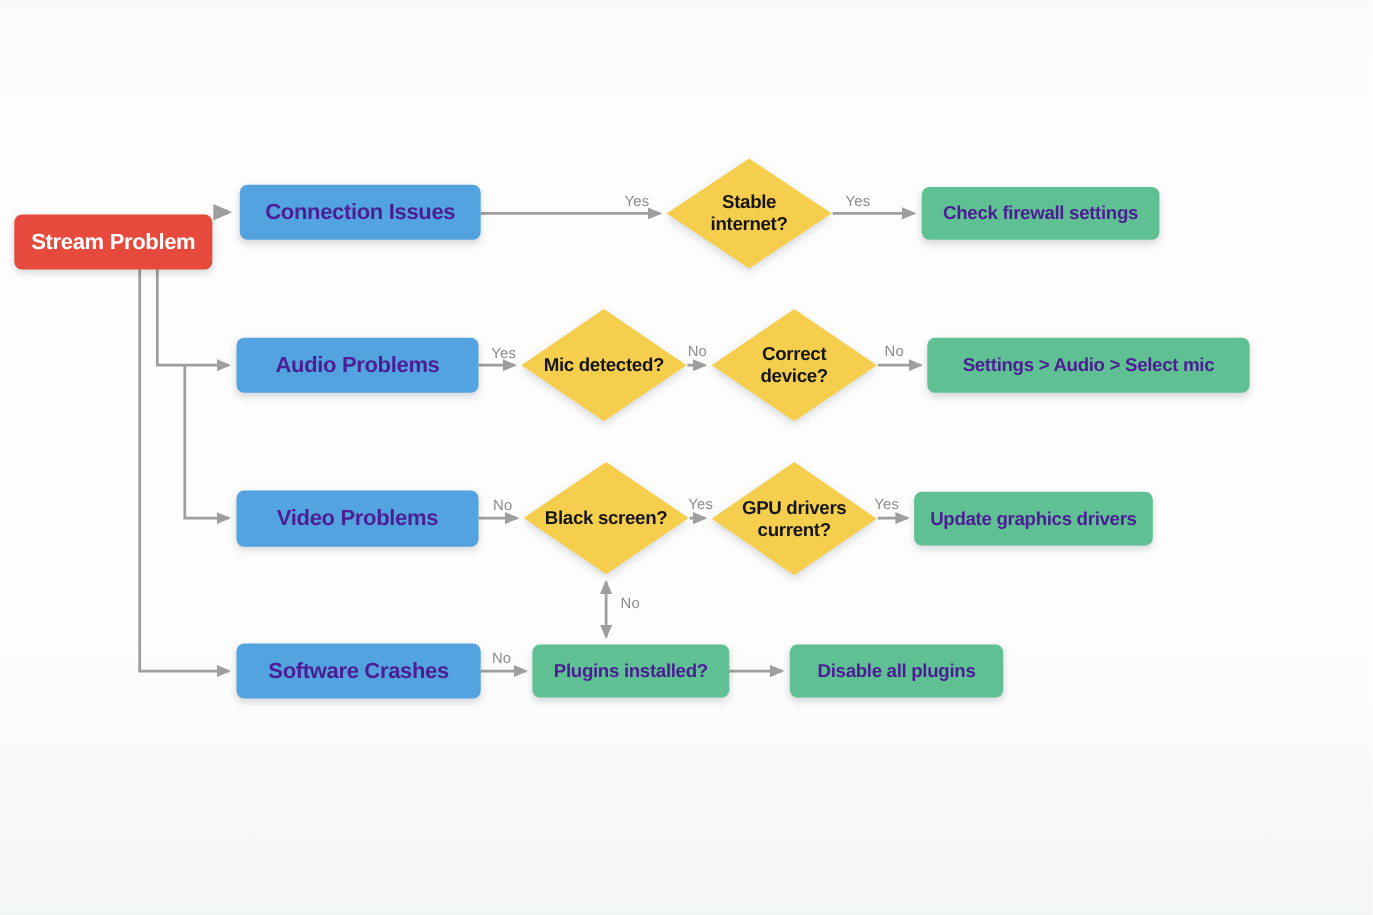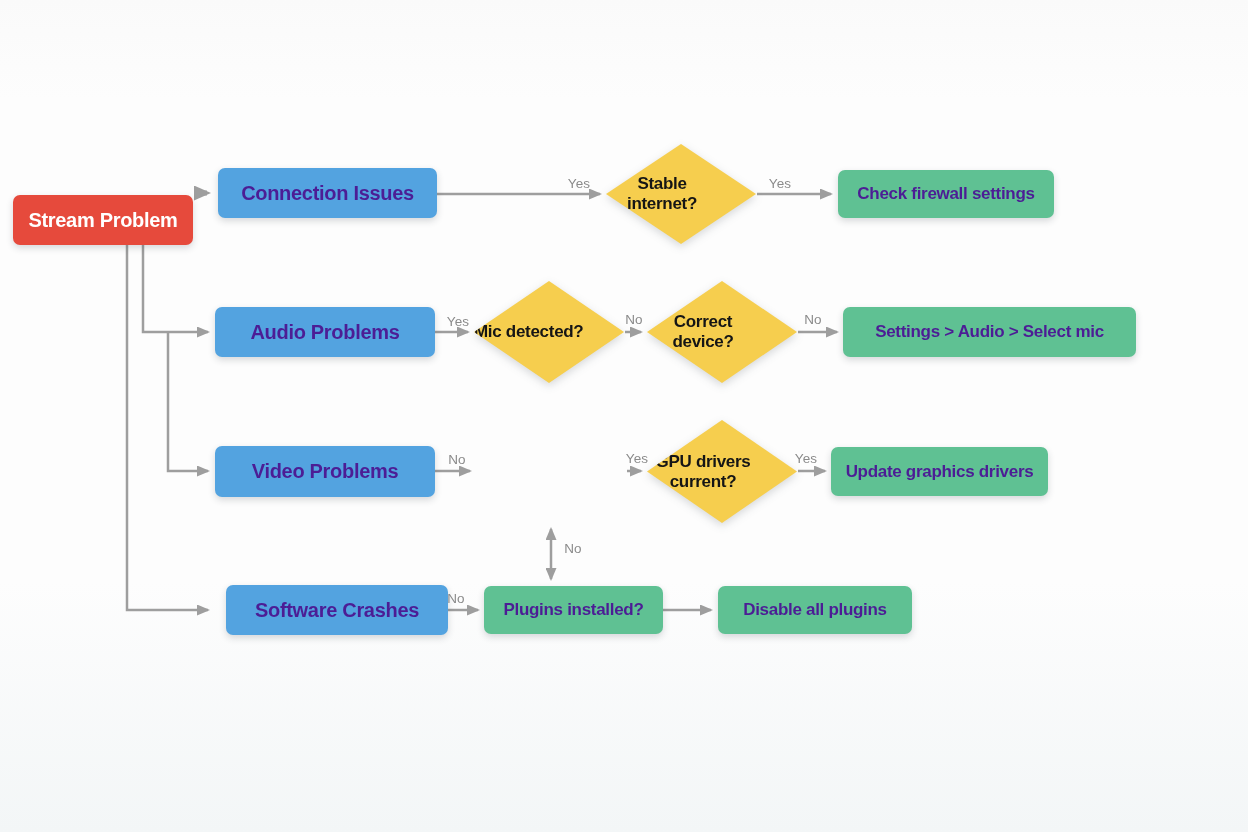--- a/index.html
+++ b/index.html
@@ -54,21 +54,21 @@
     position: absolute;
     filter: drop-shadow(0 3px 4px rgba(40,50,60,0.18));
   }
   .diamond {
     width: 100%;
     height: 100%;
     background: #f6ce4e;
     clip-path: polygon(50% 0, 100% 50%, 50% 100%, 0 50%);
     display: flex;
     align-items: center;
-    justify-content: flex-start;
+    justify-content: center;
     text-align: center;
     font-weight: 700;
     letter-spacing: -0.3px;
     font-size: 17px;
     color: #151515;
     line-height: 1.15;
   }
   .diamond .dtext { max-width: 112px; }
 
   .edge-label {
@@ -128,21 +128,21 @@
   </div>
 
   <div class="node rect category" style="left:215px; top:307px; width:220px; height:50px;">
     <span>Audio Problems</span>
   </div>
 
   <div class="node rect category" style="left:215px; top:446px; width:220px; height:51px;">
     <span>Video Problems</span>
   </div>
 
-  <div class="node rect category" style="left:226px; top:585px; width:222px; height:50px;text-align:center;">
+  <div class="node rect category" style="left:215px; top:585px; width:222px; height:50px;text-align:center;">
     <span>Software Crashes</span>
   </div>
 
   <div class="diamond-wrap" style="left:606px; top:144px; width:150px; height:100px;">
     <div class="diamond">
       <span class="dtext">Stable internet?</span>
     </div>
   </div>
 
   <div class="diamond-wrap" style="left:474px; top:281px; width:150px; height:102px;">
@@ -150,20 +150,25 @@
       <span class="dtext">Mic detected?</span>
     </div>
   </div>
 
   <div class="diamond-wrap" style="left:647px; top:281px; width:150px; height:102px;">
     <div class="diamond">
       <span class="dtext">Correct device?</span>
     </div>
   </div>
 
+  <div class="diamond-wrap" style="left:476px; top:420px; width:150px; height:102px;">
+    <div class="diamond">
+      <span class="dtext">Black screen?</span>
+    </div>
+  </div>
 
   <div class="diamond-wrap" style="left:647px; top:420px; width:150px; height:103px;">
     <div class="diamond">
       <span class="dtext">GPU drivers current?</span>
     </div>
   </div>
 
   <div class="node rect action" style="left:838px; top:170px; width:216px; height:48px;">
     <span>Check firewall settings</span>
   </div>

